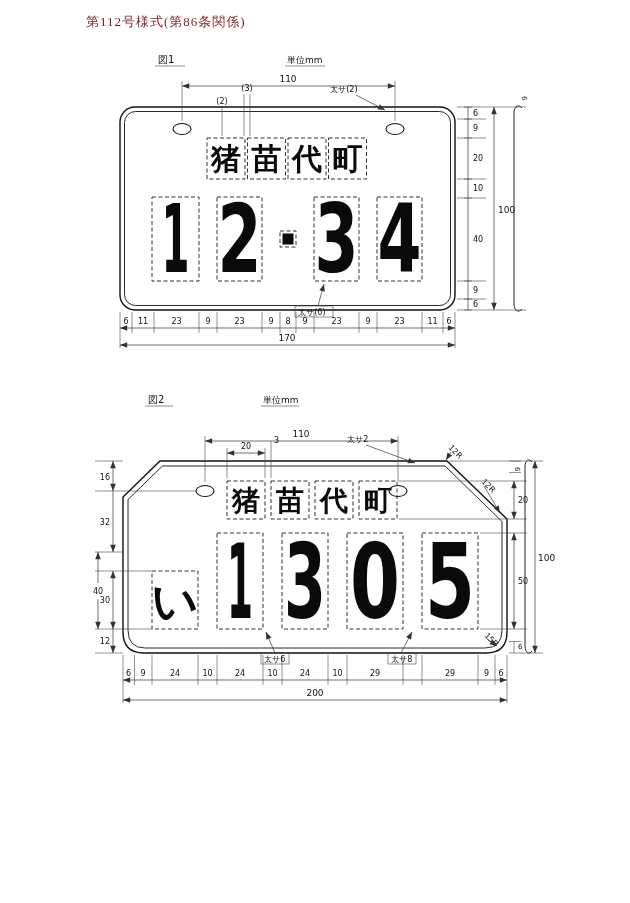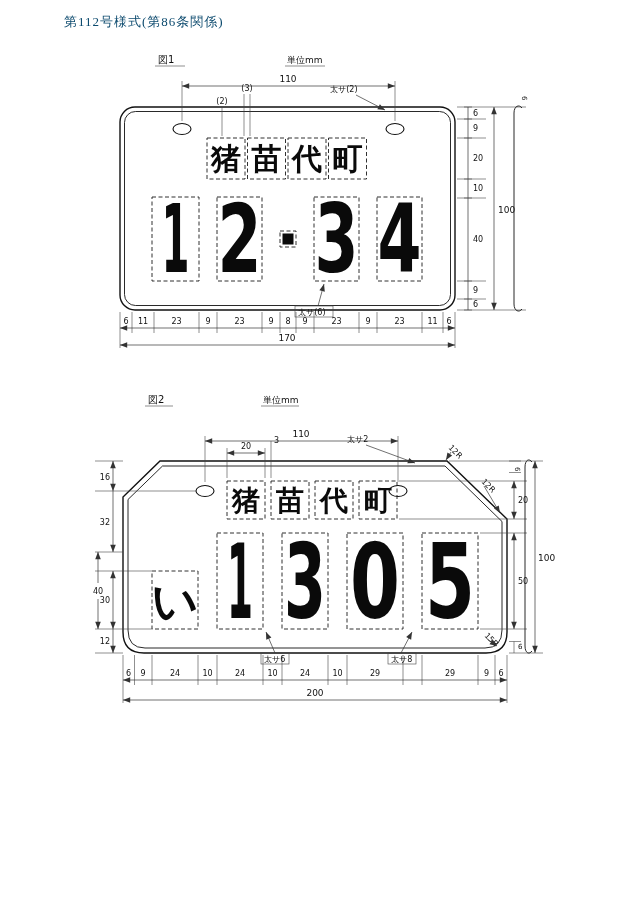--- a/index.html
+++ b/index.html
@@ -1,18 +1,18 @@
 <!DOCTYPE html>
 <html><head>
 <meta charset="utf-8">
 <style>
   html,body{margin:0;padding:0;background:#e8e8e8;}
   .page{position:relative;width:630px;height:903px;background:#ffffff;overflow:hidden;
         font-family:"Liberation Serif","DejaVu Serif",serif;}
-  .doc-title{position:absolute;left:64px;top:13px;font-size:13px;color:#0c4a6e;letter-spacing:1px;}
+  .doc-title{position:absolute;left:86px;top:13px;font-size:13px;color:#7f1d1d;letter-spacing:1px;}
   .fig{position:absolute;}
   #fig1{left:90px;top:50px;}
   #fig2{left:85px;top:385px;}
   svg text{fill:#111;font-family:"DejaVu Sans","Liberation Sans",sans-serif;}
   .ol{fill:none;stroke:#111;}
   .thin{stroke:#444;stroke-width:0.6;fill:none;}
   .dim{stroke:#333;stroke-width:0.7;fill:none;}
   .dash{fill:none;stroke:#1a1a1a;stroke-width:0.9;stroke-dasharray:4 2.5;}
   .glyph{font-weight:bold;fill:#0a0a0a;}
 </style>

